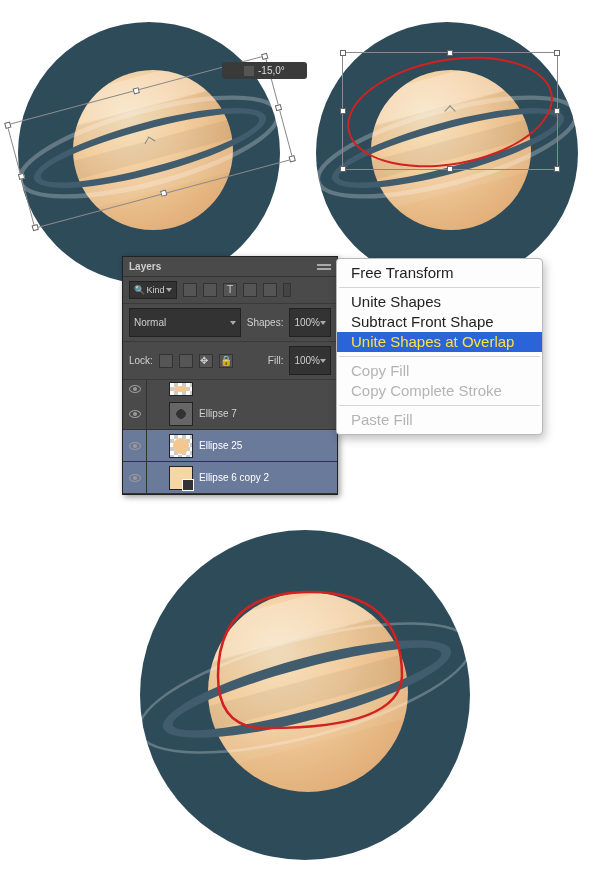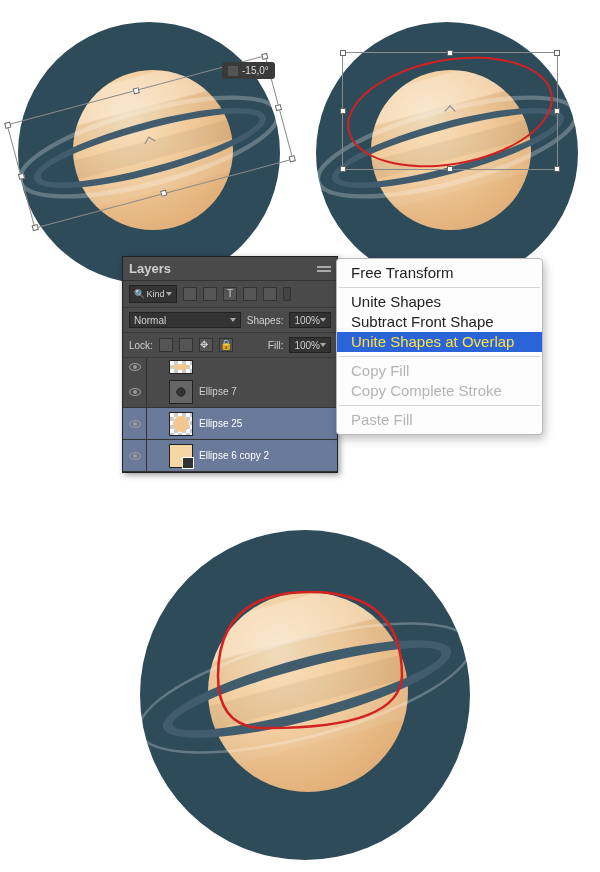--- a/index.html
+++ b/index.html
@@ -75,21 +75,21 @@
     border: 2px solid #d32020;
     border-radius: 50%;
   }
 
   
   .angle-tip {
     position: absolute;
     background: #3a3a3a;
     color: #ddd;
     border-radius: 3px;
-    padding: 3px 6px;
+    padding: 3px 22px;
     font-size: 10px;
     display: flex;
     align-items: center;
     gap: 4px;
   }
   .angle-tip .tickicon {
     width: 10px; height:10px;
     background: #555;
     display:inline-block;
   }
@@ -106,21 +106,21 @@
     font-size: 10px;
     box-shadow: 2px 2px 6px rgba(0,0,0,0.4);
   }
   .panel-title {
     display:flex;
     align-items:center;
     justify-content:space-between;
     padding: 4px 6px;
     border-bottom: 1px solid #333;
     font-weight: bold;
-    font-size: 13px;
+    font-size: 10px;
   }
   .panel-title .menu-icon { width: 14px; height: 10px; position: relative; }
   .panel-title .menu-icon:before,
   .panel-title .menu-icon:after {
     content:''; position:absolute; left:0; right:0; height:2px; background:#aaa;
   }
   .panel-title .menu-icon:before { top:2px; }
   .panel-title .menu-icon:after { top:6px; }
 
   .panel-row {
@@ -136,21 +136,21 @@
     display:flex; align-items:center; justify-content:space-between;
     padding: 0 4px;
   }
   .small-icon {
     width: 14px; height: 14px;
     background: #555;
     border: 1px solid #333;
     display:inline-block;
   }
   .dropdown {
-    height: 16px;
+    height: 29px;
     background: #333; border: 1px solid #222;
     display:flex; align-items:center; justify-content:space-between;
     padding: 5px 4px;
     min-width: 50px;
   }
   .dropdown .arrow { width:0;height:0;border-left:3px solid transparent;border-right:3px solid transparent;border-top:4px solid #aaa; }
 
   .layers-list { max-height: 180px; overflow: hidden; }
   .layer-item {
     display:flex;

